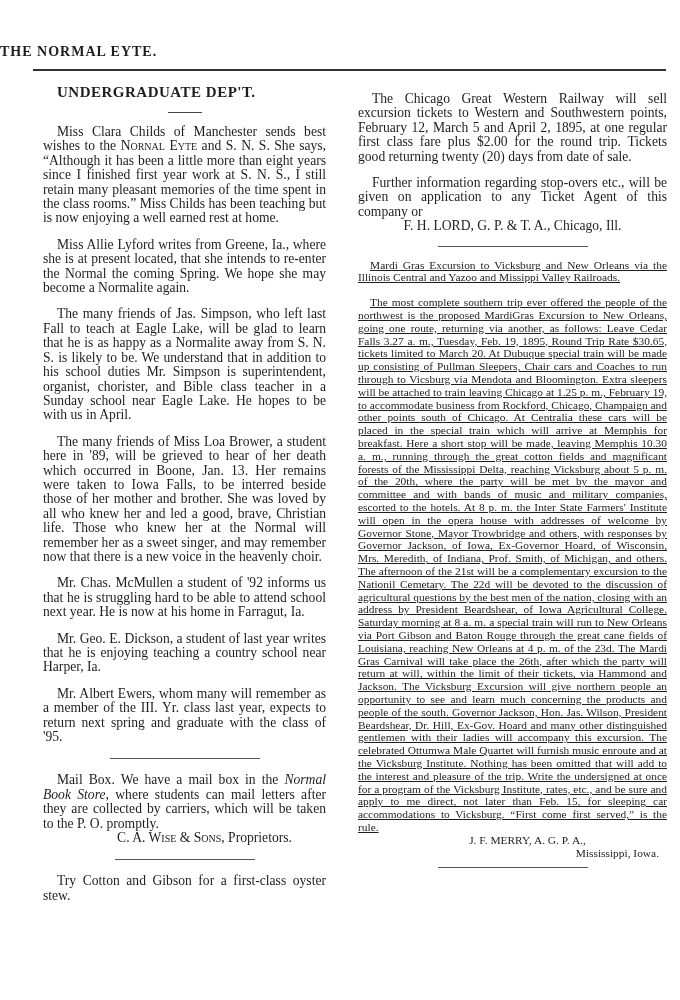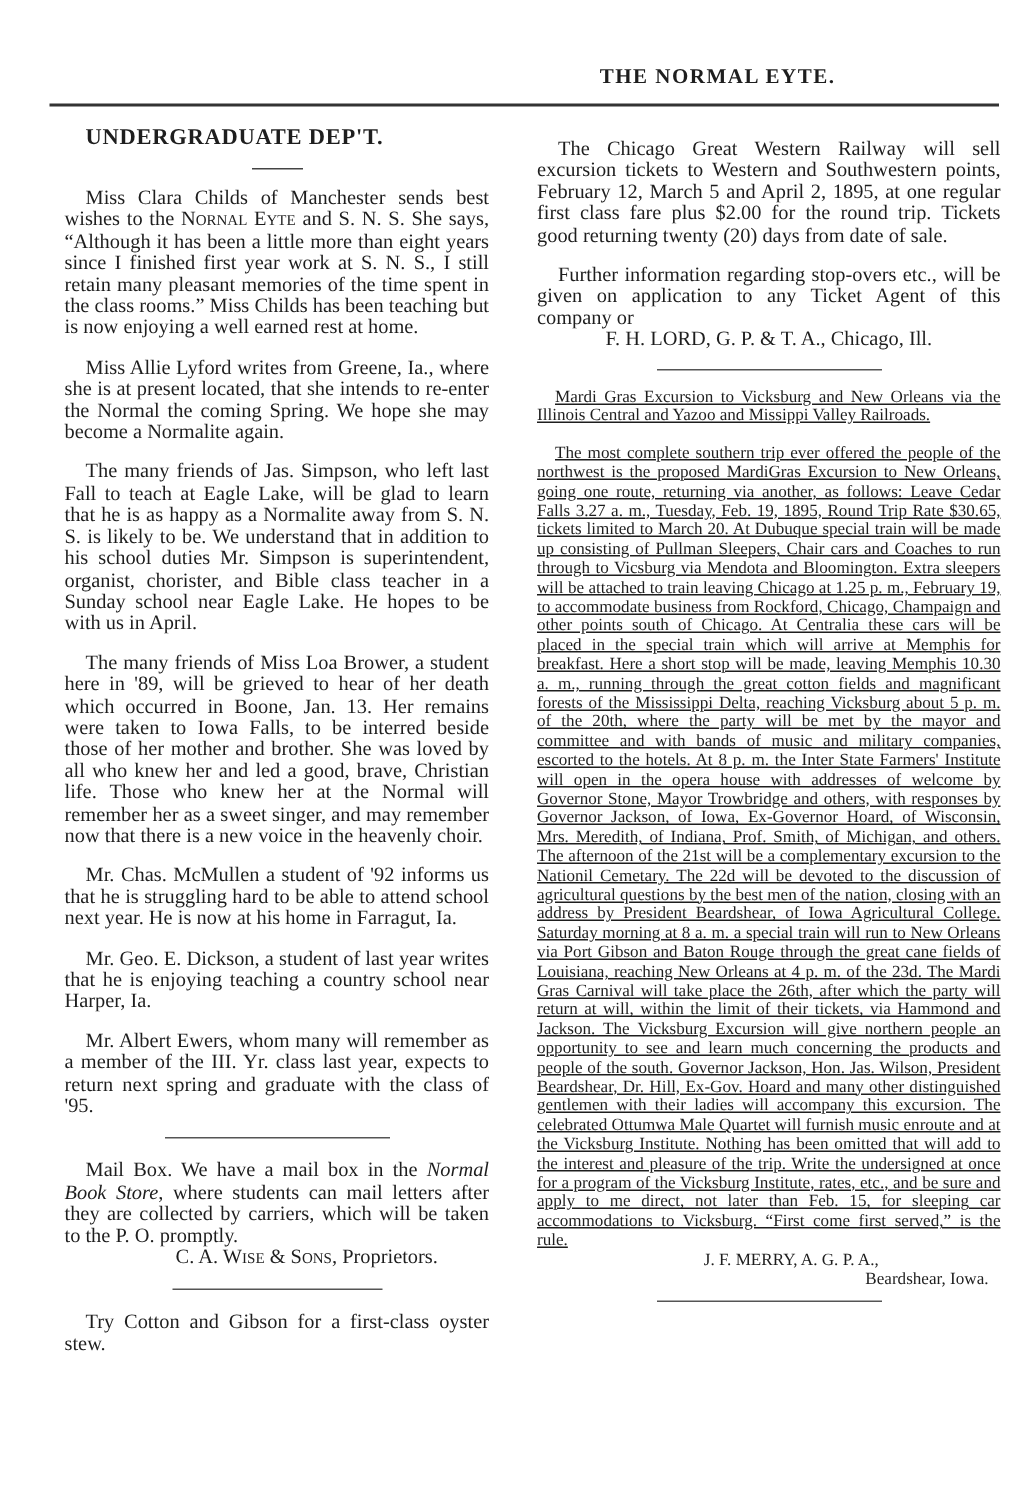--- a/index.html
+++ b/index.html
@@ -1,18 +1,18 @@
 <!DOCTYPE html>
 <html><head>
   <meta charset="utf-8">
   <style>
     html, body { margin: 0; padding: 0; background: #ffffff; }
     body { width: 680px; height: 1000px; position: relative; overflow: hidden;
            font-family: "Liberation Serif", "DejaVu Serif", serif; color: #1e1e1e; }
-    .running-head { position: absolute; top: 44px; left: 0; width: 557px; text-align: right;
+    .running-head { position: absolute; top: 44px; left: 0; width: 557px; text-align: left;
            font-size: 14px; letter-spacing: 1px; font-weight: bold; }
     .top-rule { position: absolute; top: 69px; left: 33px; width: 633px; height: 2px; background: #333; }
     .col { position: absolute; font-size: 13.6px; line-height: 14.4px; }
     .col-left { left: 43px; top: 80px; width: 283px; }
     .col-right { left: 358px; top: 80px; width: 309px; }
     .title { font-size: 15px; font-weight: bold; letter-spacing: 0.5px; margin: 0 0 0 14px; line-height: 24px; }
     .short-rule { width: 34px; height: 1px; background: #444; margin: 8px auto 6px auto; }
     .para { text-align: justify; text-indent: 14px; margin: 12px 0 8px 0; }
     .para.tight { margin-bottom: 0; }
     .sc { font-variant: small-caps; }
@@ -57,18 +57,18 @@
   <p class="para tight">The Chicago Great Western Railway will sell excursion tickets to Western and Southwestern points, February 12, March 5 and April 2, 1895, at one regular first class fare plus $2.00 for the round trip. Tickets good returning twenty (20) days from date of sale.</p>
   <p class="para tight">Further information regarding stop-overs etc., will be given on application to any Ticket Agent of this company or</p>
   <p class="sign center">F. H. LORD, G. P. &amp; T. A., Chicago, Ill.</p>
 
   <div class="sep w150" style="margin:12px auto;"></div>
 
   <div class="small">
     <p class="para">Mardi Gras Excursion to Vicksburg and New Orleans via the Illinois Central and Yazoo and Missippi Valley Railroads.</p>
     <p class="para">The most complete southern trip ever offered the people of the northwest is the proposed MardiGras Excursion to New Orleans, going one route, returning via another, as follows: Leave Cedar Falls 3.27 a. m., Tuesday, Feb. 19, 1895, Round Trip Rate $30.65, tickets limited to March 20. At Dubuque special train will be made up consisting of Pullman Sleepers, Chair cars and Coaches to run through to Vicsburg via Mendota and Bloomington. Extra sleepers will be attached to train leaving Chicago at 1.25 p. m., February 19, to accommodate business from Rockford, Chicago, Champaign and other points south of Chicago. At Centralia these cars will be placed in the special train which will arrive at Memphis for breakfast. Here a short stop will be made, leaving Memphis 10.30 a. m., running through the great cotton fields and magnificant forests of the Mississippi Delta, reaching Vicksburg about 5 p. m. of the 20th, where the party will be met by the mayor and committee and with bands of music and military companies, escorted to the hotels. At 8 p. m. the Inter State Farmers' Institute will open in the opera house with addresses of welcome by Governor Stone, Mayor Trowbridge and others, with responses by Governor Jackson, of Iowa, Ex-Governor Hoard, of Wisconsin, Mrs. Meredith, of Indiana, Prof. Smith, of Michigan, and others. The afternoon of the 21st will be a complementary excursion to the Nationil Cemetary. The 22d will be devoted to the discussion of agricultural questions by the best men of the nation, closing with an address by President Beardshear, of Iowa Agricultural College. Saturday morning at 8 a. m. a special train will run to New Orleans via Port Gibson and Baton Rouge through the great cane fields of Louisiana, reaching New Orleans at 4 p. m. of the 23d. The Mardi Gras Carnival will take place the 26th, after which the party will return at will, within the limit of their tickets, via Hammond and Jackson. The Vicksburg Excursion will give northern people an opportunity to see and learn much concerning the products and people of the south. Governor Jackson, Hon. Jas. Wilson, President Beardshear, Dr. Hill, Ex-Gov. Hoard and many other distinguished gentlemen with their ladies will accompany this excursion. The celebrated Ottumwa Male Quartet will furnish music enroute and at the Vicksburg Institute. Nothing has been omitted that will add to the interest and pleasure of the trip. Write the undersigned at once for a program of the Vicksburg Institute, rates, etc., and be sure and apply to me direct, not later than Feb. 15, for sleeping car accommodations to Vicksburg. “First come first served,” is the rule.</p>
     <p class="sign center" style="padding-left:30px;">J. F. MERRY, A. G. P. A.,</p>
-    <p class="sign" style="padding-right:8px;">Beardshear, Iowa.</p>
+    <p class="sign" style="padding-right:8px;">Mississippi, Iowa.</p>
   </div>
 
   <div class="sep w150" style="margin:8px auto 10px auto;"></div>
 
 </div>
 
 </body></html>

